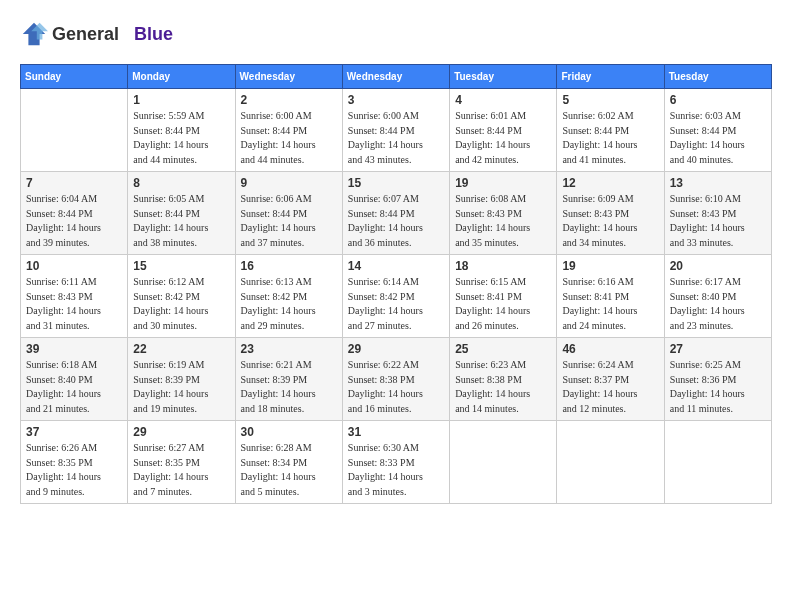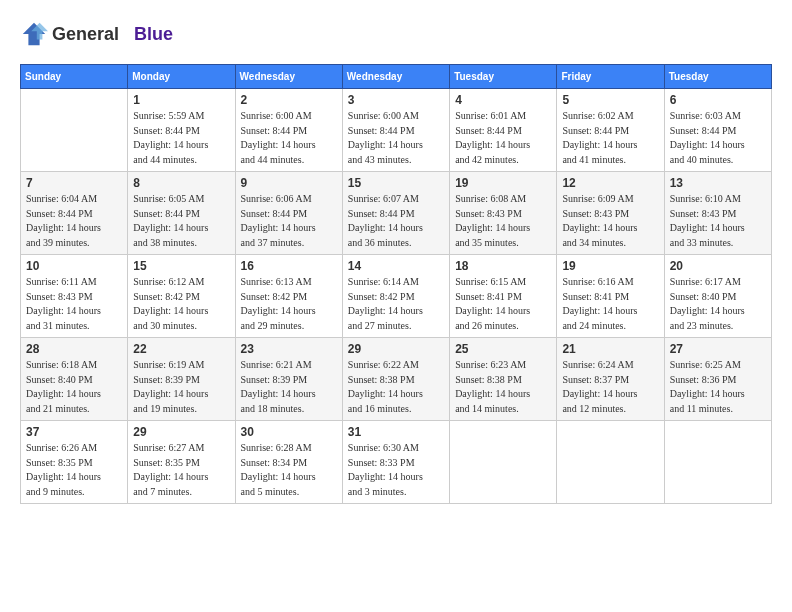--- a/index.html
+++ b/index.html
@@ -202,41 +202,41 @@
           <span class="day-number">19</span>
           <div class="day-info">Sunrise: 6:16 AM<br>Sunset: 8:41 PM<br>Daylight: 14 hours<br>and 24 minutes.</div>
         </td>
         <td>
           <span class="day-number">20</span>
           <div class="day-info">Sunrise: 6:17 AM<br>Sunset: 8:40 PM<br>Daylight: 14 hours<br>and 23 minutes.</div>
         </td>
       </tr>
       <tr>
         <td>
-          <span class="day-number">28</span>
+          <span class="day-number">39</span>
           <div class="day-info">Sunrise: 6:18 AM<br>Sunset: 8:40 PM<br>Daylight: 14 hours<br>and 21 minutes.</div>
         </td>
         <td>
           <span class="day-number">22</span>
           <div class="day-info">Sunrise: 6:19 AM<br>Sunset: 8:39 PM<br>Daylight: 14 hours<br>and 19 minutes.</div>
         </td>
         <td>
           <span class="day-number">23</span>
           <div class="day-info">Sunrise: 6:21 AM<br>Sunset: 8:39 PM<br>Daylight: 14 hours<br>and 18 minutes.</div>
         </td>
         <td>
           <span class="day-number">29</span>
           <div class="day-info">Sunrise: 6:22 AM<br>Sunset: 8:38 PM<br>Daylight: 14 hours<br>and 16 minutes.</div>
         </td>
         <td>
           <span class="day-number">25</span>
           <div class="day-info">Sunrise: 6:23 AM<br>Sunset: 8:38 PM<br>Daylight: 14 hours<br>and 14 minutes.</div>
         </td>
         <td>
-          <span class="day-number">21</span>
+          <span class="day-number">46</span>
           <div class="day-info">Sunrise: 6:24 AM<br>Sunset: 8:37 PM<br>Daylight: 14 hours<br>and 12 minutes.</div>
         </td>
         <td>
           <span class="day-number">27</span>
           <div class="day-info">Sunrise: 6:25 AM<br>Sunset: 8:36 PM<br>Daylight: 14 hours<br>and 11 minutes.</div>
         </td>
       </tr>
       <tr>
         <td>
           <span class="day-number">37</span>

